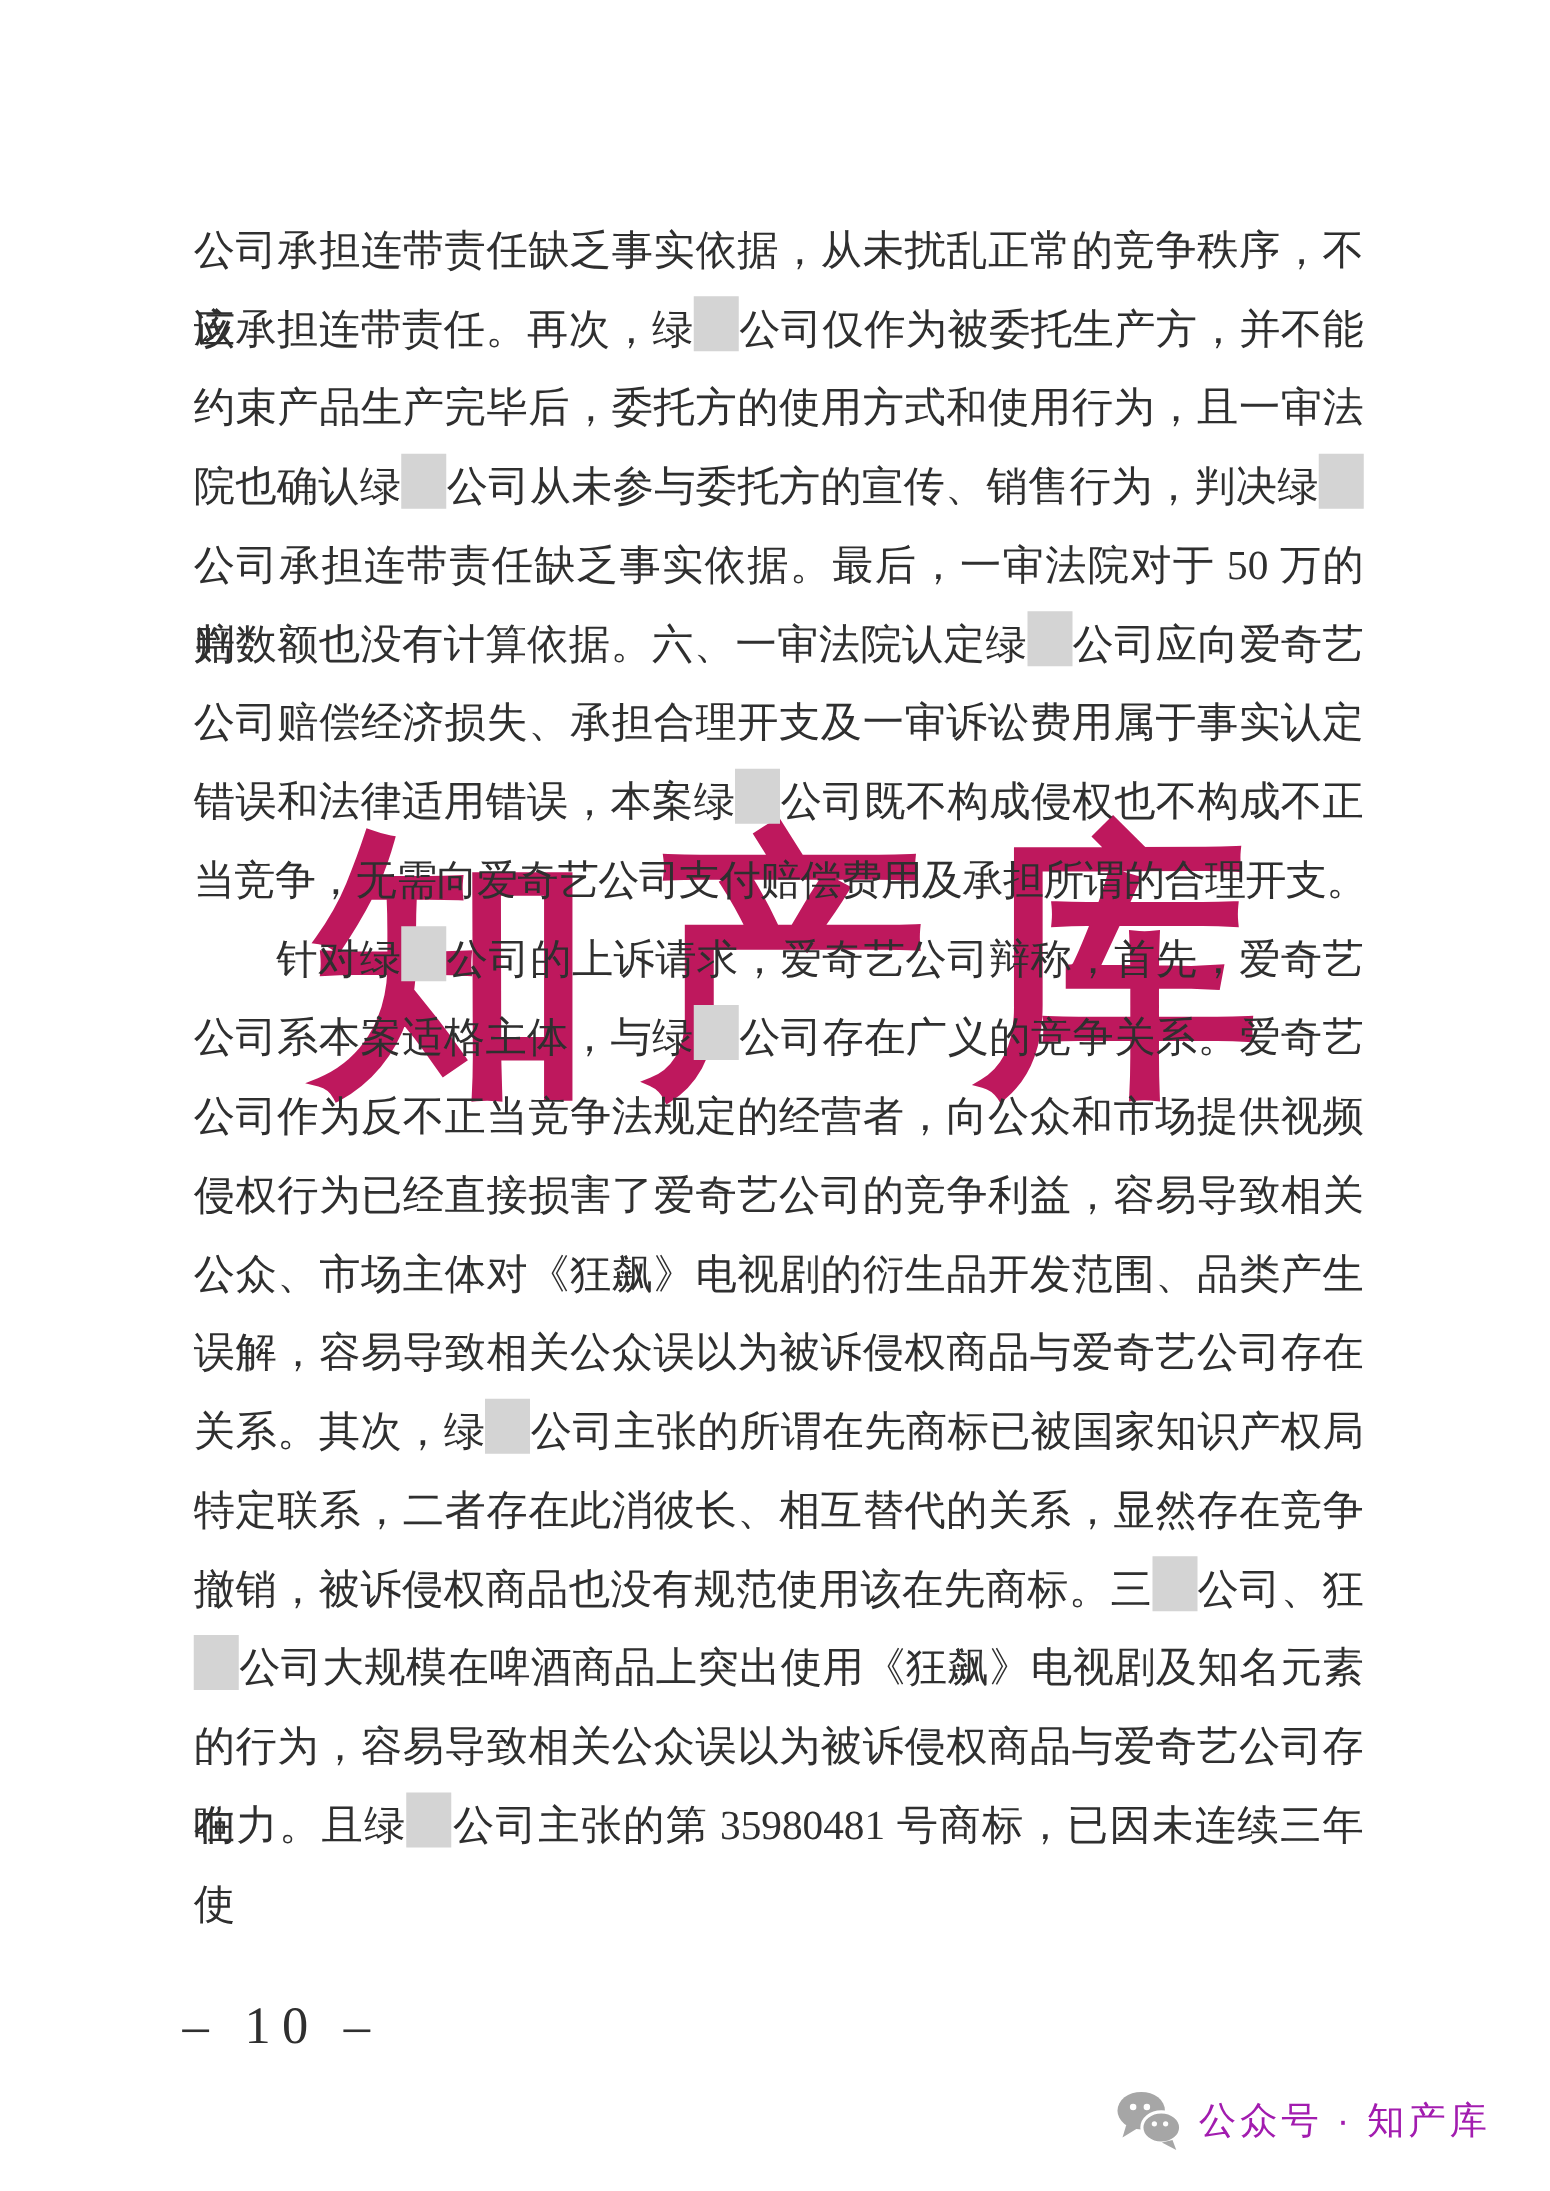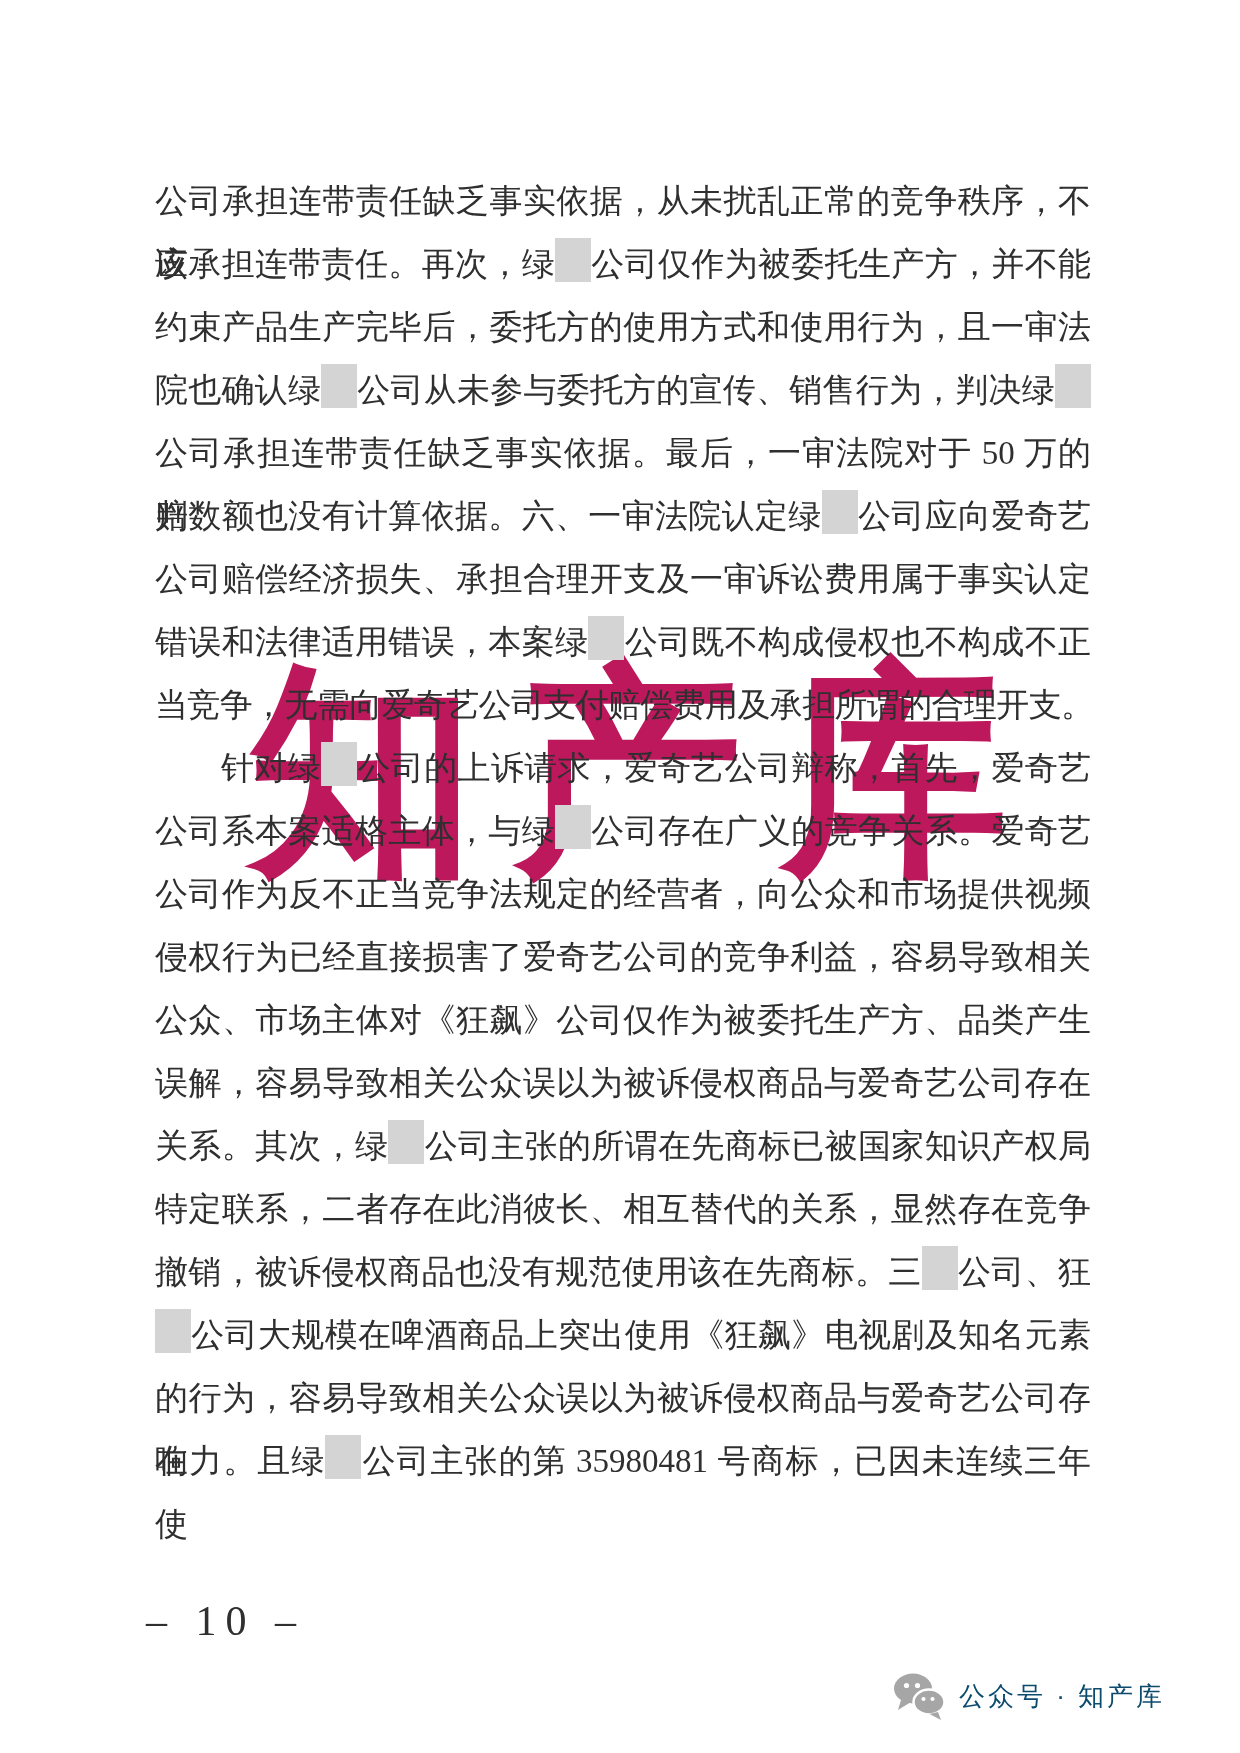--- a/index.html
+++ b/index.html
@@ -73,23 +73,23 @@
     position: absolute;
     left: 893px;
     top: 1672px;
     z-index: 1;
     display: flex;
     align-items: center;
     gap: 12px;
   }
   .footer .footer-label {
     font-family: "Liberation Sans", "DejaVu Sans", sans-serif;
-    font-size: 26px;
+    font-size: 30px;
     letter-spacing: 3px;
-    color: #0c4a6e;
+    color: #a21caf;
     white-space: nowrap;
   }
   .wechat-icon { display: inline-block; width: 54px; height: 48px; }
 </style>
 </head>
 <body>
 
 <div class="page">
 
   <div class="watermark">知产库</div>
@@ -101,21 +101,21 @@
       <div class="line">院也确认绿<span class="redaction"></span>公司从未参与委托方的宣传、销售行为，判决绿<span class="redaction"></span></div>
       <div class="line">公司承担连带责任缺乏事实依据。最后，一审法院对于 50 万的判</div>
       <div class="line">赔数额也没有计算依据。六、一审法院认定绿<span class="redaction"></span>公司应向爱奇艺</div>
       <div class="line">公司赔偿经济损失、承担合理开支及一审诉讼费用属于事实认定</div>
       <div class="line">错误和法律适用错误，本案绿<span class="redaction"></span>公司既不构成侵权也不构成不正</div>
       <div class="line tight">当竞争，无需向爱奇艺公司支付赔偿费用及承担所谓的合理开支。</div>
       <div class="line indent">针对绿<span class="redaction"></span>公司的上诉请求，爱奇艺公司辩称，首先，爱奇艺</div>
       <div class="line">公司系本案适格主体，与绿<span class="redaction"></span>公司存在广义的竞争关系。爱奇艺</div>
       <div class="line">公司作为反不正当竞争法规定的经营者，向公众和市场提供视频</div>
       <div class="line">侵权行为已经直接损害了爱奇艺公司的竞争利益，容易导致相关</div>
-      <div class="line">公众、市场主体对《狂飙》公司仅作为被委托生产方、品类产生</div>
+      <div class="line">公众、市场主体对《狂飙》电视剧的衍生品开发范围、品类产生</div>
       <div class="line">误解，容易导致相关公众误以为被诉侵权商品与爱奇艺公司存在</div>
       <div class="line">关系。其次，绿<span class="redaction"></span>公司主张的所谓在先商标已被国家知识产权局</div>
       <div class="line">特定联系，二者存在此消彼长、相互替代的关系，显然存在竞争</div>
       <div class="line">撤销，被诉侵权商品也没有规范使用该在先商标。三<span class="redaction"></span>公司、狂</div>
       <div class="line"><span class="redaction"></span>公司大规模在啤酒商品上突出使用《狂飙》电视剧及知名元素</div>
       <div class="line">的行为，容易导致相关公众误以为被诉侵权商品与爱奇艺公司存在</div>
       <div class="line">响力。且绿<span class="redaction"></span>公司主张的第 35980481 号商标，已因未连续三年使</div>
     </div>
 
   <div class="page-number">– 10 –</div>

